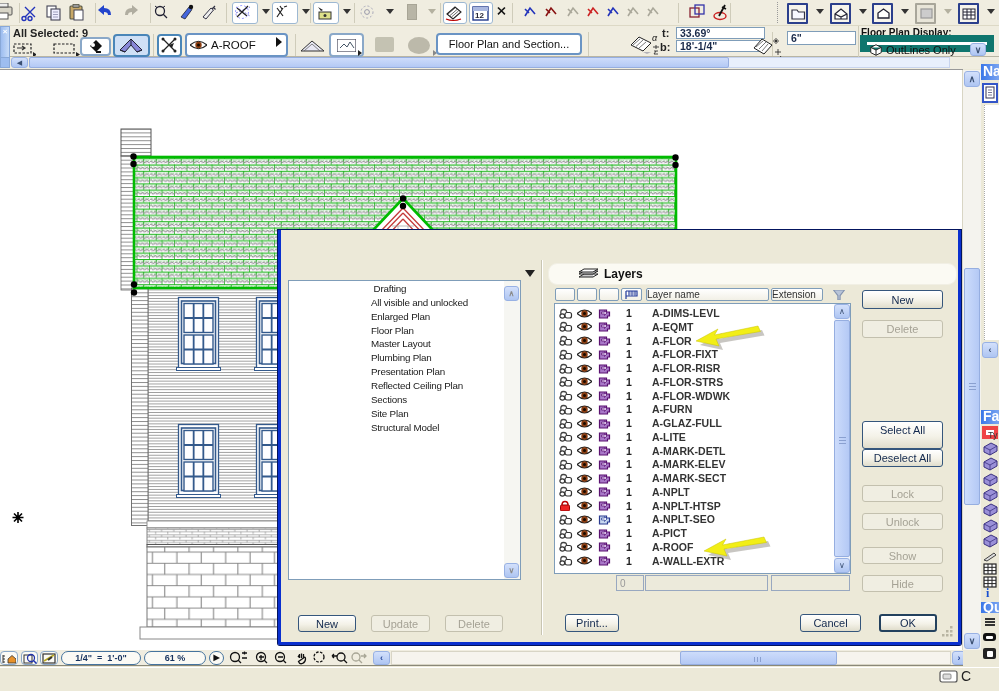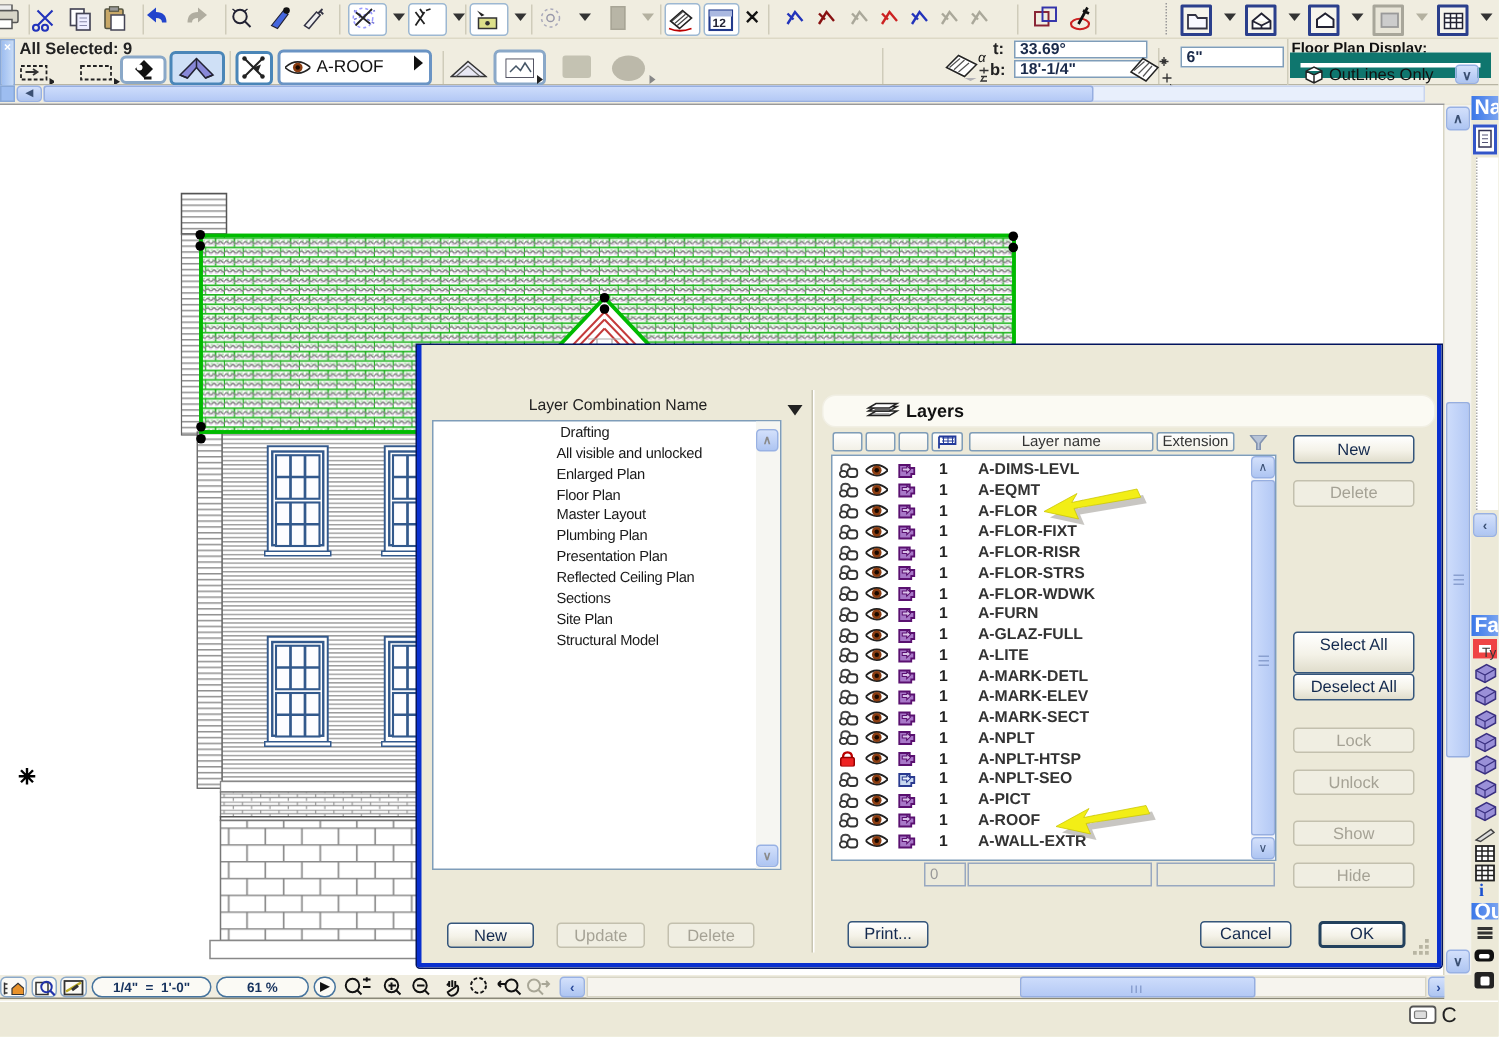--- a/index.html
+++ b/index.html
@@ -22,21 +22,21 @@
 .sbtn{position:absolute;background:linear-gradient(180deg,#d3e0fb,#aec5f2);border:1px solid #98b1e4;border-radius:3px;color:#3b5073;text-align:center;}
 .sthumb{position:absolute;background:linear-gradient(90deg,#cddcfb,#b4c9f5);border:1px solid #96aee0;border-radius:2px;}
 .sthumbh{position:absolute;background:linear-gradient(180deg,#cddcfb,#b4c9f5);border:1px solid #96aee0;border-radius:2px;}
 
 #dlg{left:278px;top:230px;width:683px;height:415px;background:#ece9d8;border-radius:0 0 2px 2px;box-shadow:inset 3px 0 0 #0a30cf,inset -3px 0 0 #0a30cf,inset 0 -3px 0 #0a30cf,0 0 0 1px #03145e;font-size:11px;color:#1a1a1a;}
 #dtitle{position:absolute;left:0;top:-1px;width:683px;height:29px;border-radius:6px 6px 0 0;box-shadow:0 0 0 1px #03145e;}
 #dtitle .ttext{position:absolute;left:27px;top:6px;color:#fff;font-size:13px;font-weight:bold;letter-spacing:.2px;text-shadow:1px 1px 1px #1a3a8a;}
 .lbox{position:absolute;background:#fff;border:1px solid #7f9db9;}
 .xbtn{position:absolute;font-size:11px;color:#13294e;text-align:center;border-radius:3px;border:1px solid #35567c;background:linear-gradient(180deg,#fff,#f4f2e8 55%,#e0ddcc);box-shadow:inset 0 1px 0 #fff;}
 .xbtn.dis{border:1px solid #c3c0ae;background:#f0eee2;color:#a5a295;box-shadow:none;}
-.hbt{position:absolute;height:13px;background:linear-gradient(180deg,#fff,#f2f0e6);border:1px solid #7f9db9;border-radius:2px;font-size:10px;color:#333;text-align:center;line-height:11px;}
+.hbt{position:absolute;height:13px;background:linear-gradient(180deg,#fff,#f2f0e6);border:1px solid #7f9db9;border-radius:2px;font-size:10px;color:#333;line-height:11px;}
 .litem{position:absolute;left:93px;font-size:9.8px;letter-spacing:-0.2px;color:#1a1a1a;white-space:pre;}
 .lname{position:absolute;left:374px;font-size:10.5px;font-weight:bold;color:#333;white-space:pre;}
 .lone{position:absolute;left:345px;width:12px;text-align:center;font-size:10.5px;font-weight:bold;color:#222;}
 .rowic{position:absolute;}
 
 #bbar{left:0;top:650px;width:963px;height:16px;background:#f0ede0;border-bottom:1px solid #8a8878;}
 .bpill{position:absolute;top:1px;height:14px;background:#fbfaf5;border:1.5px solid #46749e;border-radius:7px;font-size:9px;font-weight:bold;color:#16325e;text-align:center;}
 .bico{position:absolute;top:1px;height:14px;background:#fbfaf5;border:1.5px solid #8aa8c8;border-radius:4px;}
 #sbar{left:0;top:667px;width:999px;height:24px;background:#ece9d8;border-top:1px solid #fff;}
 
@@ -264,20 +264,21 @@
       </svg>
 <div class="wbtn" style="left:329px;top:7px;width:35px;height:24px;border-color:#8aa8c8"></div>
 <svg class="abs" style="left:337px;top:13px" width="19" height="13">
         <rect x="0" y="0" width="19" height="13" fill="#fff" stroke="#445" stroke-width="1.2"></rect>
         <path d="M3 9 l4 -4 l3 3 l3 -5 l4 6" stroke="#456" fill="none"></path>
       </svg>
 <div class="abs" style="left:358px;top:24px;width:0;height:0;border-top:3px solid transparent;border-bottom:3px solid transparent;border-left:4px solid #222"></div>
 <div class="abs" style="left:375px;top:11px;width:19px;height:15px;background:#c4c2b2;border-radius:2px"></div>
 <div class="abs" style="left:408px;top:11px;width:22px;height:17px;background:#bcb9aa;border-radius:50%"></div>
 <div class="abs" style="left:433px;top:24px;width:0;height:0;border-top:3px solid transparent;border-bottom:3px solid transparent;border-left:4px solid #888"></div>
+<div class="wbtn" style="left:436px;top:7px;width:146px;height:22px;border-color:#6a94c4;font-size:11px;color:#111;text-align:center;line-height:18px">Floor Plan and Section...</div>
 <div class="sep1" style="left:588px;top:6px;height:24px"></div>
 <svg class="abs" style="left:629px;top:7px" width="32" height="22">
         <path d="M2 12 L10 4 L22 10 L14 18 Z" fill="#fff" stroke="#222" stroke-width="1"></path>
         <path d="M4 12 L11 6 M7 13.5 L14 7 M10 15 L17 9" stroke="#555" stroke-width=".8"></path>
         <path d="M14 19 L22 19 L18 21 Z" fill="#889" opacity=".6"></path>
         <text x="23" y="8" font-size="9" font-style="italic" fill="#111">α</text>
         <path d="M24 14 l6 0 m-3 -2 v4 m-2 2 l4 0 m-2 0 l-2 3 l4 0" stroke="#333" stroke-width=".9" fill="none"></path>
       </svg>
 <div class="abs" style="left:662px;top:1px;font-size:11px;font-weight:bold;color:#222">t:</div>
 <div class="abs" style="left:660px;top:15px;font-size:11px;font-weight:bold;color:#222">b:</div>
@@ -547,21 +548,20 @@
 </div>
 <div class="abs" style="left:963px;top:650px;width:18px;height:16px;background:#ece9d8"></div>
 <div class="abs" id="sbar">
 <svg class="abs" style="left:939px;top:2px" width="19" height="13">
         <rect x="1" y="1" width="17" height="11" rx="2" fill="#fff" stroke="#555" stroke-width="1.2"></rect>
         <rect x="4" y="4" width="8" height="5" rx="1" fill="#ddd" stroke="#777" stroke-width=".8"></rect>
       </svg>
 <div class="abs" style="left:961px;top:0px;font-size:14px;color:#222">C</div>
 </div>
 <div class="abs" id="dlg">
-<div class="abs" style="left:10px;top:34px;width:248px;height:14px;text-align:center;font-size:10.5px;color:#222">Layer Combination Name</div>
 <div class="abs" style="left:247px;top:40px;width:0;height:0;border-left:5.5px solid transparent;border-right:5.5px solid transparent;border-top:7px solid #222"></div>
 <div class="lbox" style="left:10px;top:50px;width:233px;height:300px"></div>
 <div class="litem" style="top:53.0px"> Drafting</div>
 <div class="litem" style="top:66.8px">All visible and unlocked</div>
 <div class="litem" style="top:80.7px">Enlarged Plan</div>
 <div class="litem" style="top:94.5px">Floor Plan</div>
 <div class="litem" style="top:108.4px">Master Layout</div>
 <div class="litem" style="top:122.2px">Plumbing Plan</div>
 <div class="litem" style="top:136.1px">Presentation Plan</div>
 <div class="litem" style="top:149.9px">Reflected Ceiling Plan</div>

